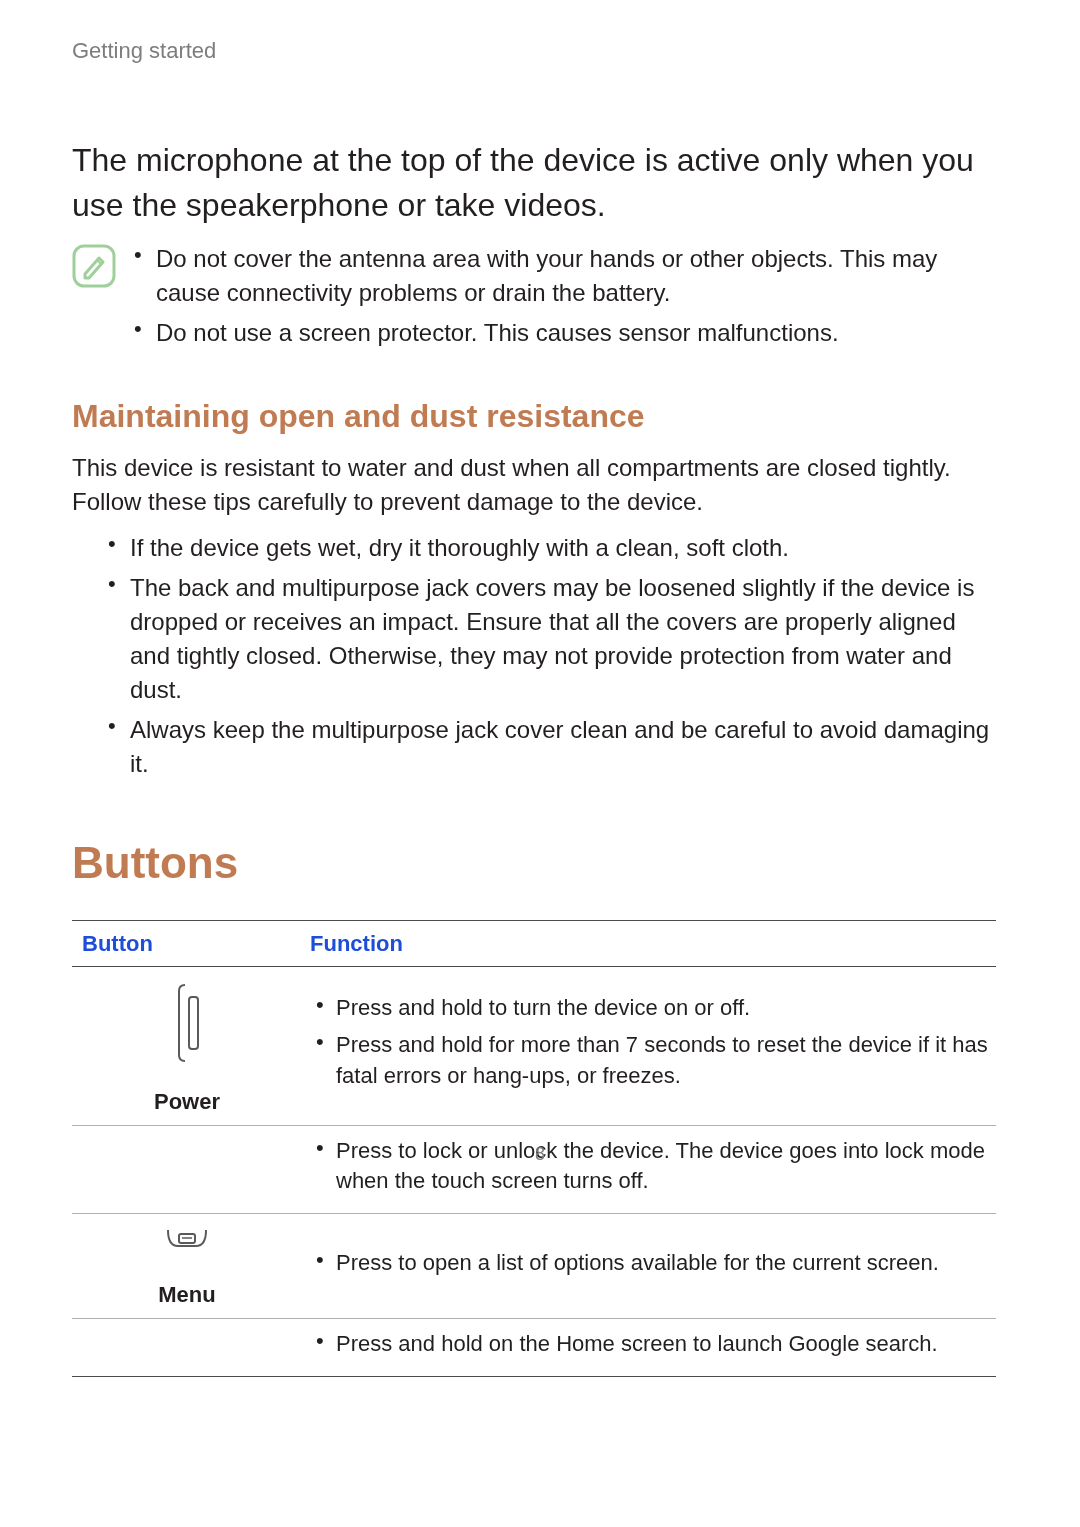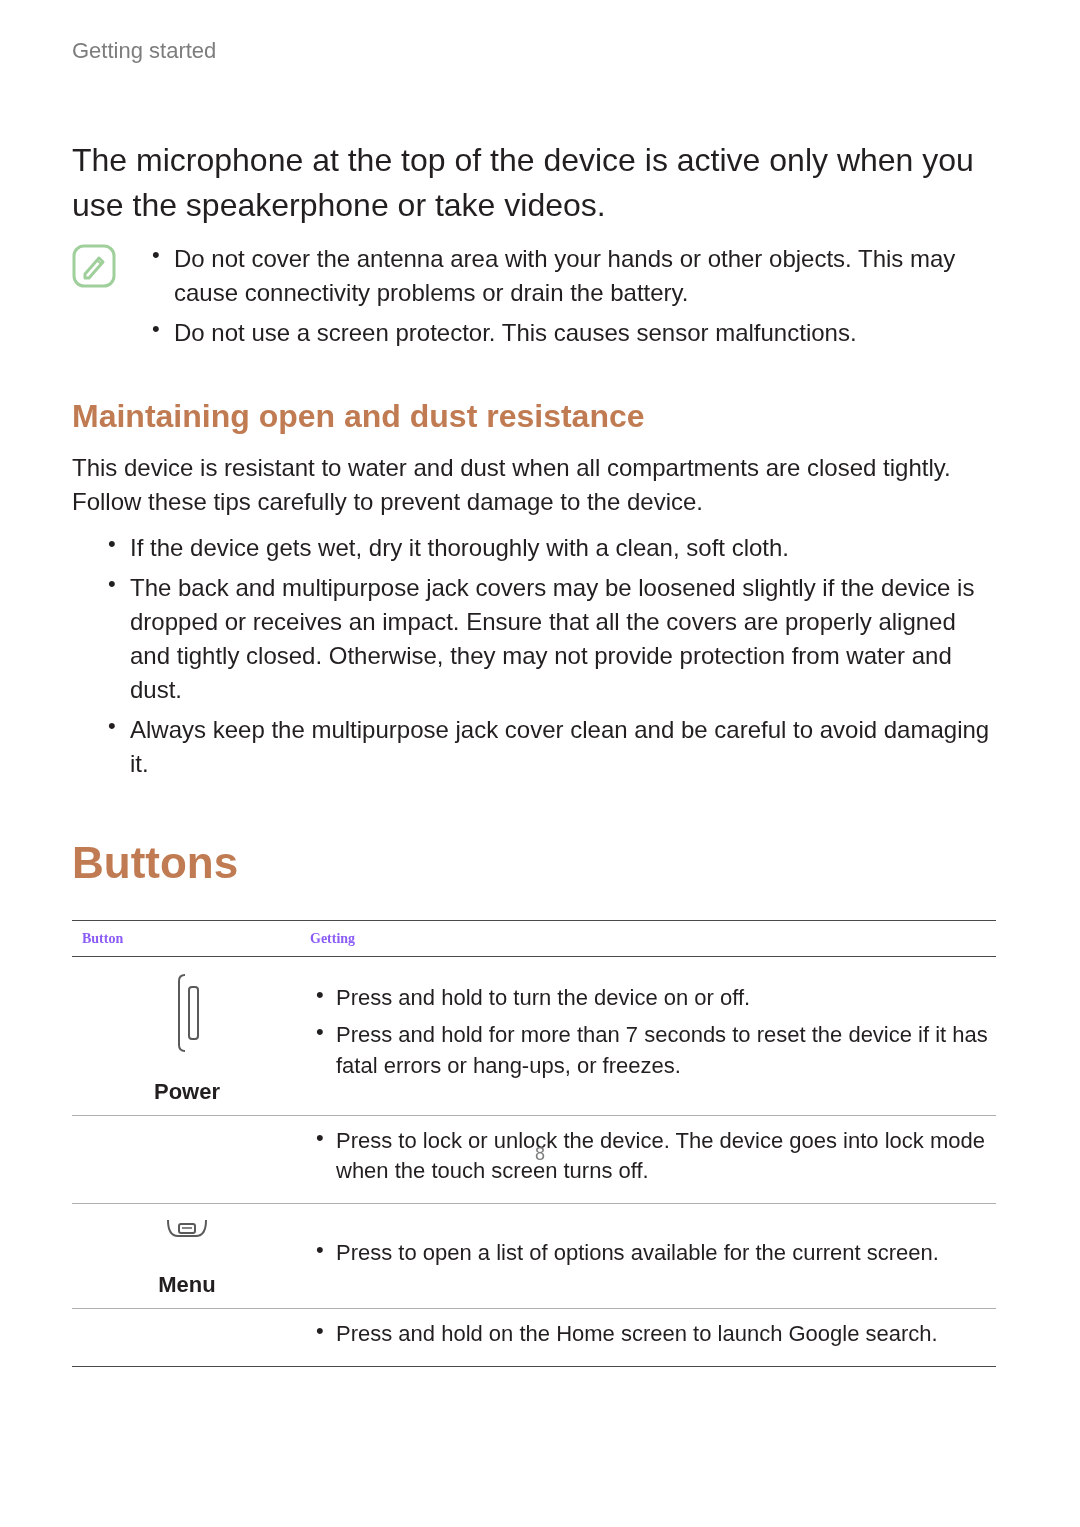--- a/index.html
+++ b/index.html
@@ -25,21 +25,20 @@
     line-height:1.4;
     color:#231f20;
   }
   .intro-para {
     margin-bottom:14px;
   }
   .note-row {
     display:flex;
     align-items:flex-start;
     margin-bottom:10px;
-    gap:18px;
   }
   .note-icon {
     flex:0 0 48px;
     margin-right:8px;
     padding-top:2px;
   }
   .note-list, .bullet-list {
     list-style:none;
     padding:0; margin:0;
   }
@@ -79,26 +78,25 @@
     margin:56px 0 32px 0;
   }
   table.btn-table {
     width:100%;
     border-collapse:collapse;
     border-top:1.5px solid #4a4a4a;
     border-bottom:1.5px solid #4a4a4a;
   }
   table.btn-table th {
     text-align:left;
-    color:#8b5cf6;
-    font-size:14px;
+    color:#1d4ed8;
+    font-size:22px;
     font-weight:700;
     padding:10px 8px 9px 10px;
     border-bottom:1.5px solid #4a4a4a;
-    font-family:Liberation Serif, serif;
   }
   table.btn-table td {
     vertical-align:middle;
     padding:10px 8px 10px 10px;
     font-size:22px;
   }
   table.btn-table tr.body-row td {
     border-bottom:1px solid #b0b0b0;
   }
   table.btn-table tr.body-row:last-child td {
@@ -176,21 +174,21 @@
   <h1 class="h1">Buttons</h1>
 
   <table class="btn-table">
     <colgroup>
         <col class="col-btn">
         <col>
       </colgroup>
     <thead>
       <tr>
         <th>Button</th>
-        <th>Getting</th>
+        <th>Function</th>
       </tr>
     </thead>
     <tbody>
 
       <tr class="body-row">
         <td>
           <div class="btn-cell">
             <span class="btn-icon">
               <svg width="40" height="92" viewBox="0 0 40 92">
                 <path d="M18 8 Q12 8 12 14 L12 78 Q12 84 18 84" fill="none" stroke="#5a5a5a" stroke-width="2"></path>

